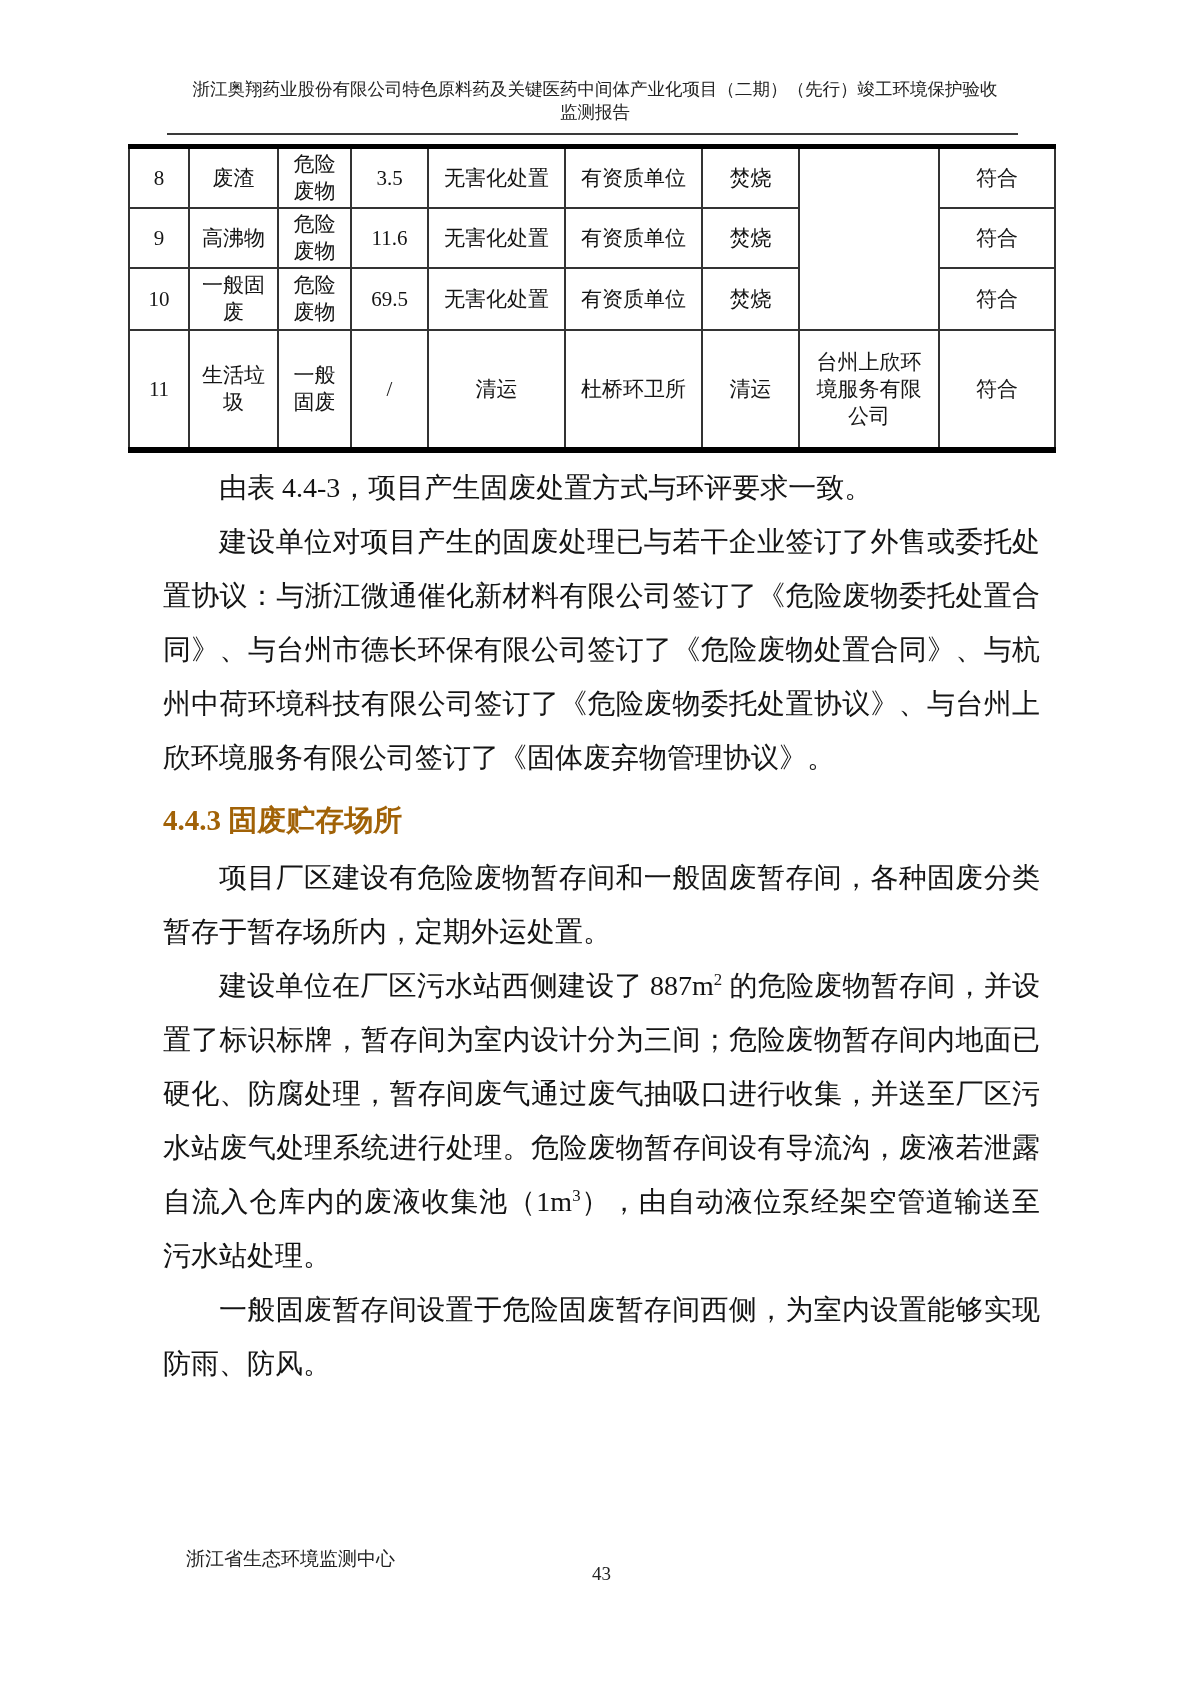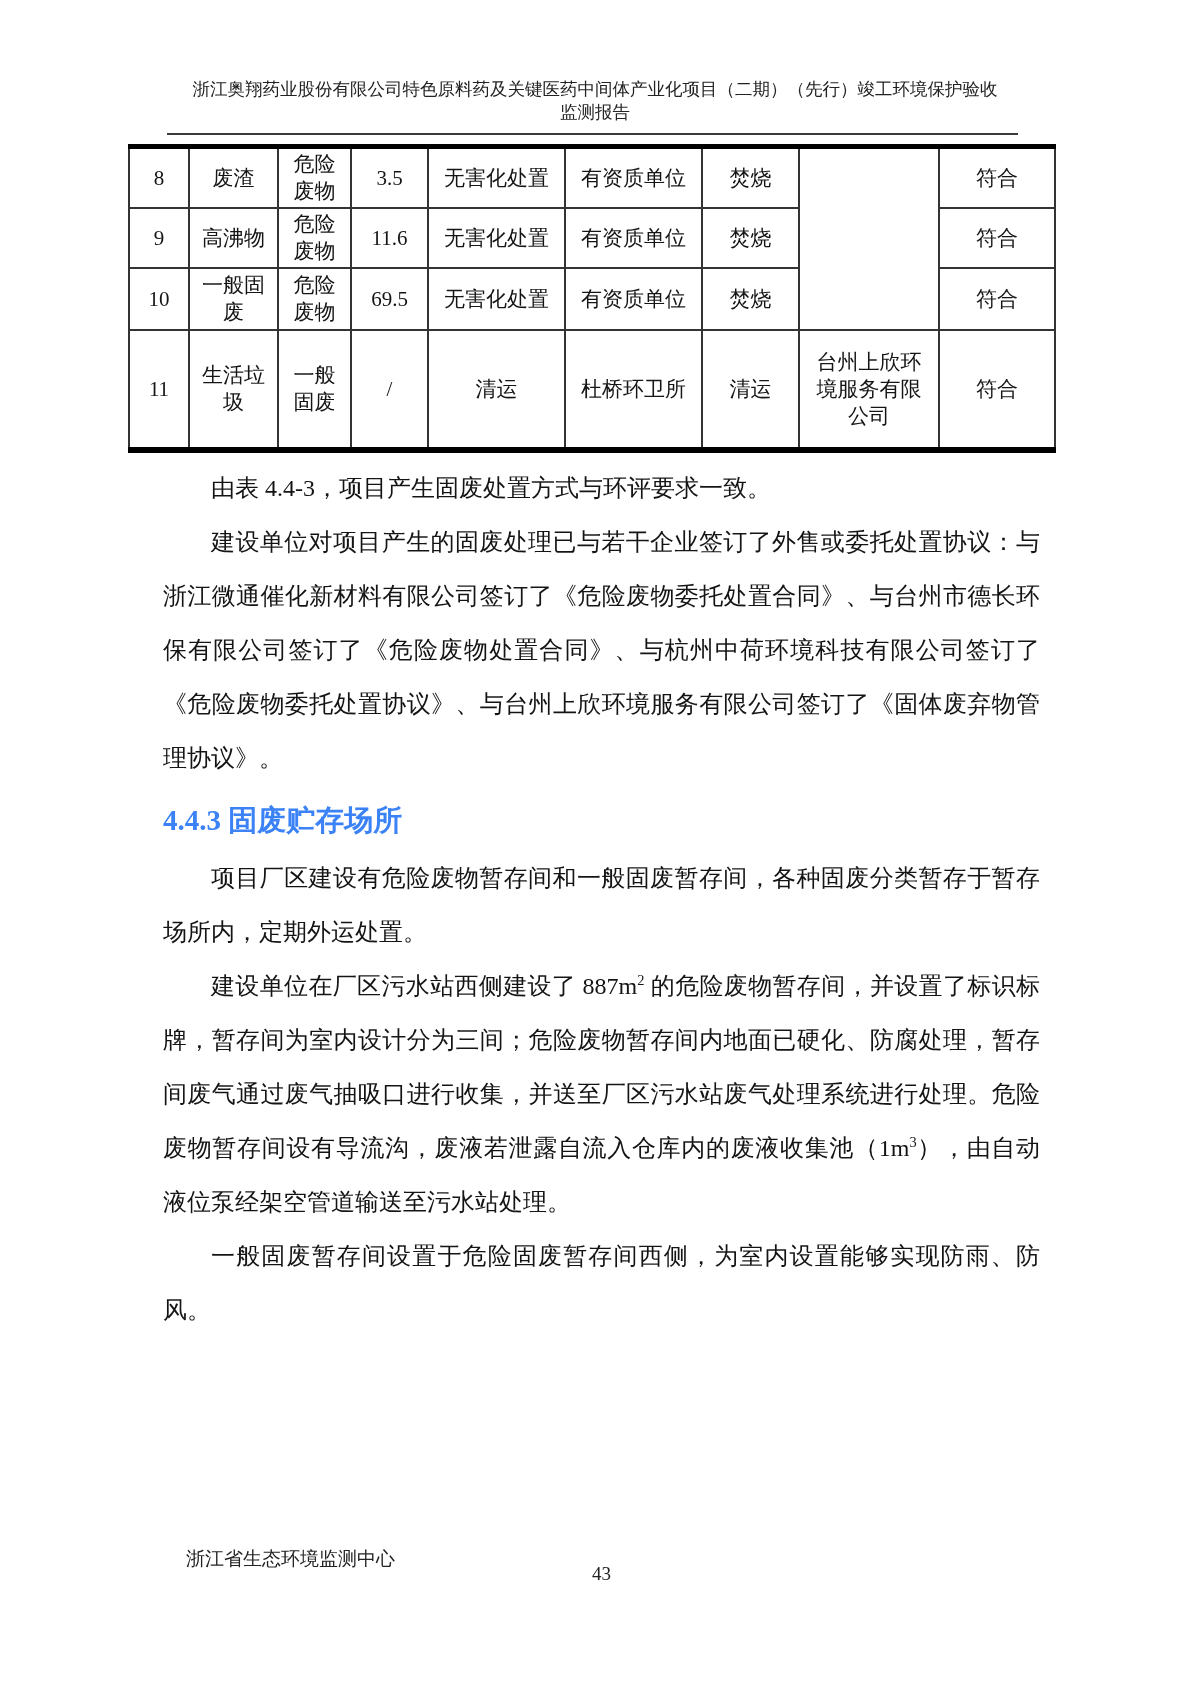--- a/index.html
+++ b/index.html
@@ -18,23 +18,23 @@
     font-size:21px;line-height:27px;
     border-top:5px solid #000;border-bottom:6px solid #000;
   }
   table.waste-table td{
     border:2px solid #333;text-align:center;vertical-align:middle;
     padding:2px 8px;word-break:break-all;
   }
   tr.r8 td{height:54px;} tr.r9 td{height:54px;} tr.r10 td{height:56px;} tr.r11 td{height:112px;}
   
   .content{margin:0 150px 0 163px;}
-  .para{font-size:24px;line-height:54px;text-align:justify;text-indent:2em;margin:0;color:#141414;}
+  .para{font-size:28px;line-height:54px;text-align:justify;text-indent:2em;margin:0;color:#141414;}
   .para.first{margin-top:8px;}
-  .section-heading{font-size:29px;line-height:42px;font-weight:bold;margin:14px 0 10px 0;text-indent:0;color:#3b82f6;}
+  .section-heading{font-size:29px;line-height:42px;font-weight:bold;margin:14px 0 10px 0;text-indent:0;color:#a16207;}
   sup{font-size:0.6em;line-height:0;}
   
   .footer{position:absolute;top:1546px;left:163px;width:877px;font-size:19px;color:#222;}
   .footer-left{position:absolute;left:23px;top:0;}
   .footer-page{position:absolute;left:0;width:100%;text-align:center;top:17px;}
 </style>
 </head>
 <body>
 
 <div class="page">

